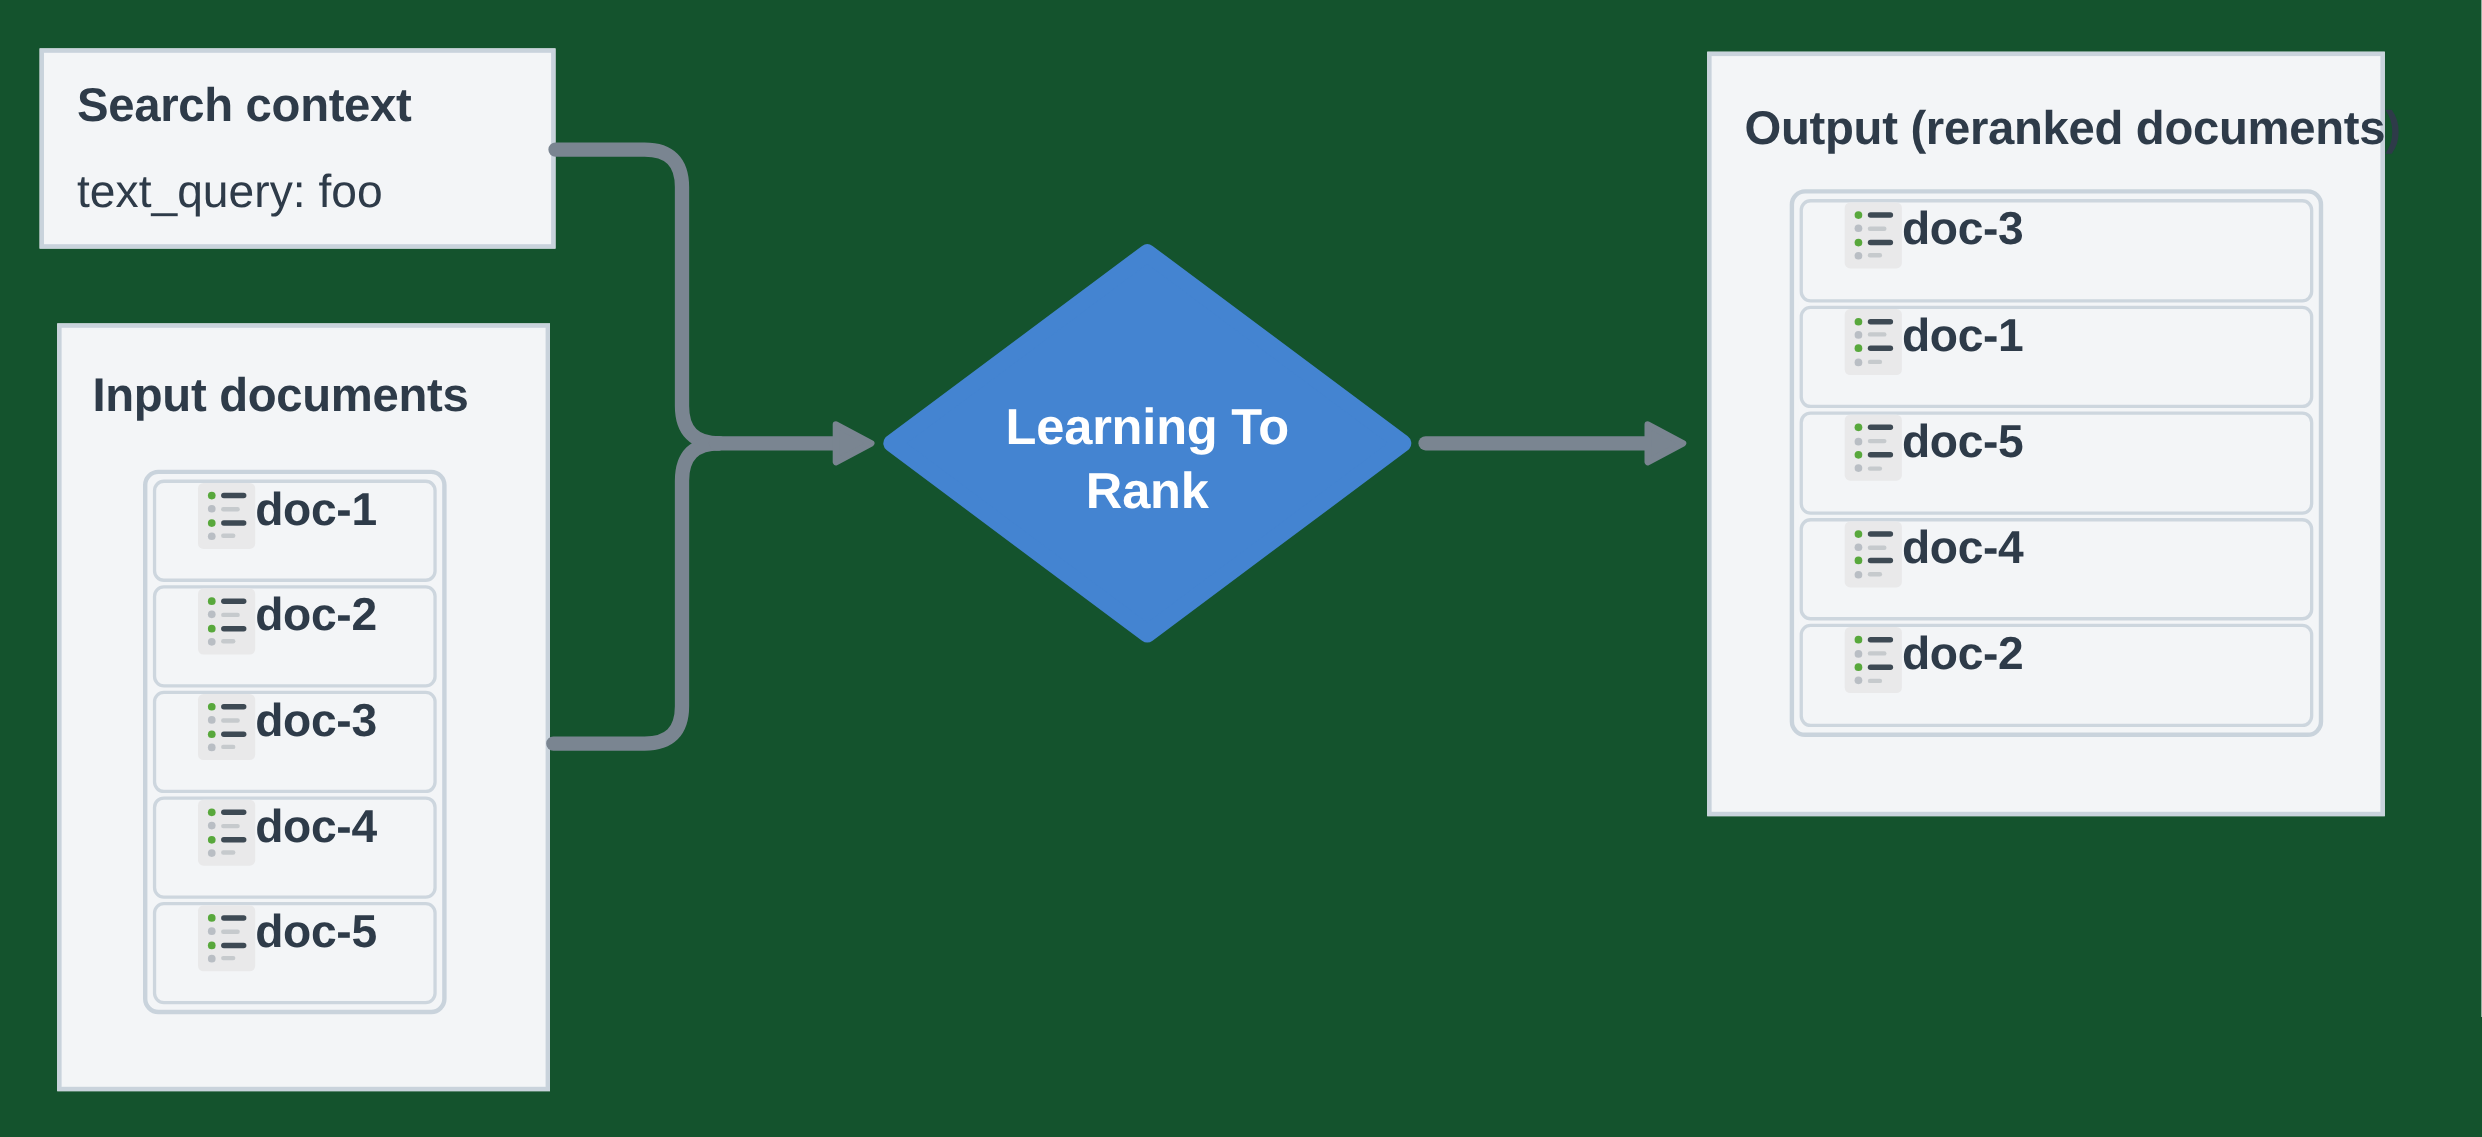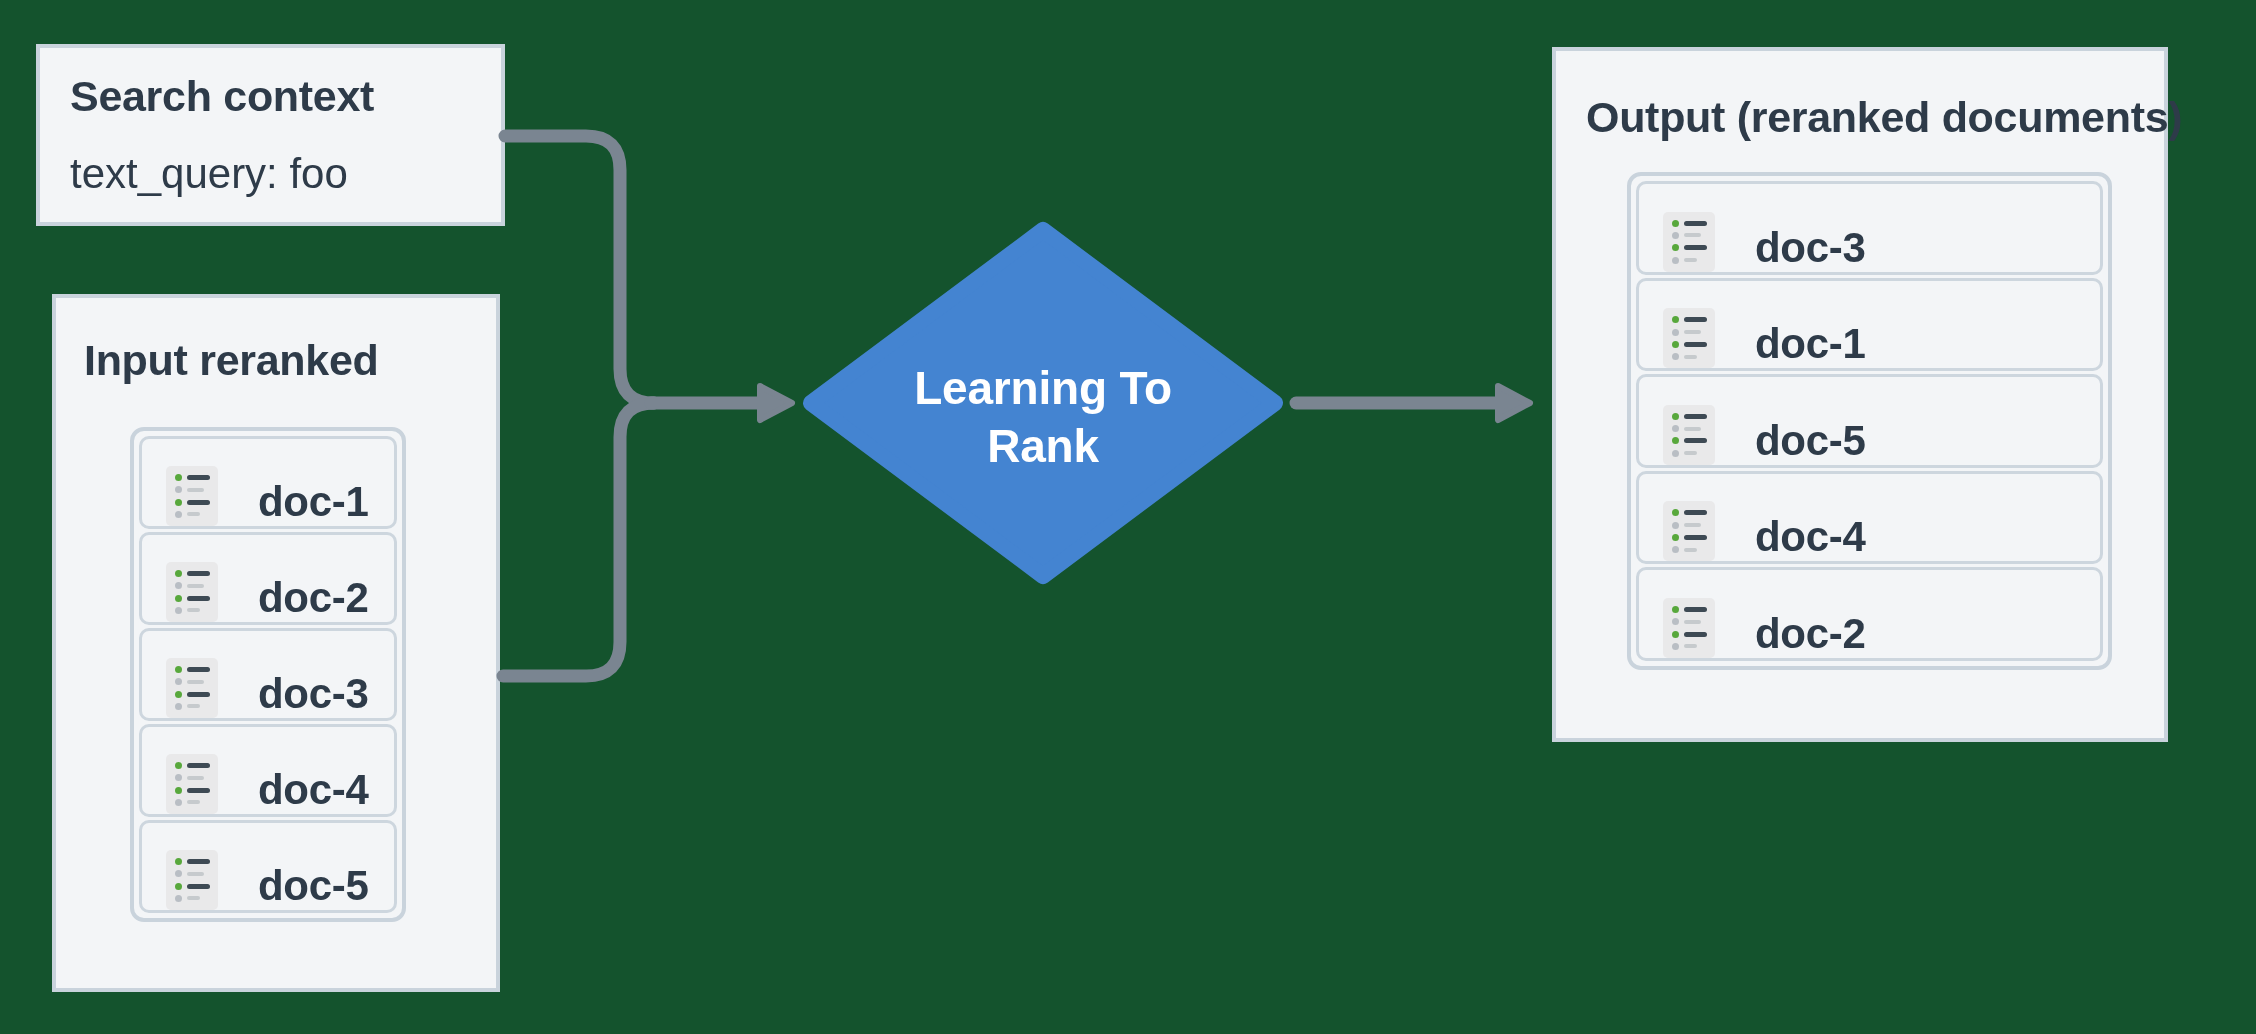--- a/index.html
+++ b/index.html
@@ -20,23 +20,23 @@
   .search-box .box-body{margin-top:26px;}
 
   .input-box{left:52px;top:294px;width:448px;height:698px;padding:36px 28px;}
   .output-box{left:1552px;top:47px;width:616px;height:695px;padding:40px 30px;}
 
   .doc-list{position:absolute;box-sizing:border-box;border:4px solid var(--box-border);
     border-radius:14px;padding:5px;display:flex;flex-direction:column;gap:3px;}
   .doc-list.input-list{left:130px;top:427px;width:276px;height:495px;}
   .doc-list.output-list{left:1627px;top:172px;width:485px;height:498px;}
 
-  .doc-row{flex:1 1 0;display:flex;align-items:flex-end;box-sizing:border-box;
+  .doc-row{flex:1 1 0;display:flex;align-items:flex-start;box-sizing:border-box;
     border:3px solid var(--row-border);border-radius:10px;background:var(--box-bg);
-    padding-left:24px;gap:40px;min-height:0;}
+    padding-left:38px;min-height:0;}
   .doc-label{font-weight:bold;font-size:42px;letter-spacing:-0.3px;}
 
   .doc-icon{width:52px;height:60px;background:var(--icon-bg);border-radius:5px;
     display:flex;flex-direction:column;justify-content:space-between;
     padding:8px 6px;box-sizing:border-box;flex:0 0 auto;}
   .ir{display:flex;align-items:center;gap:5px;padding-left:3px;}
   .dt{width:7px;height:7px;border-radius:50%;flex:0 0 auto;}
   .dt.g{background:var(--icon-dot-green);}
   .dt.x{background:var(--icon-dot-gray);}
   .ln{border-radius:2.5px;}
@@ -56,21 +56,21 @@
 <body>
 
 <div class="canvas">
 
   <div class="box search-box">
     <div class="box-title">Search context</div>
     <div class="box-body">text_query: foo</div>
   </div>
 
   <div class="box input-box">
-    <div class="box-title">Input reranked</div>
+    <div class="box-title">Input documents</div>
   </div>
   <div class="doc-list input-list">
 
       <div class="doc-row">
         <span class="doc-icon">
           <span class="ir">
             <i class="dt g"></i>
             <span class="ln d w1"></span>
           </span>
           <span class="ir">

